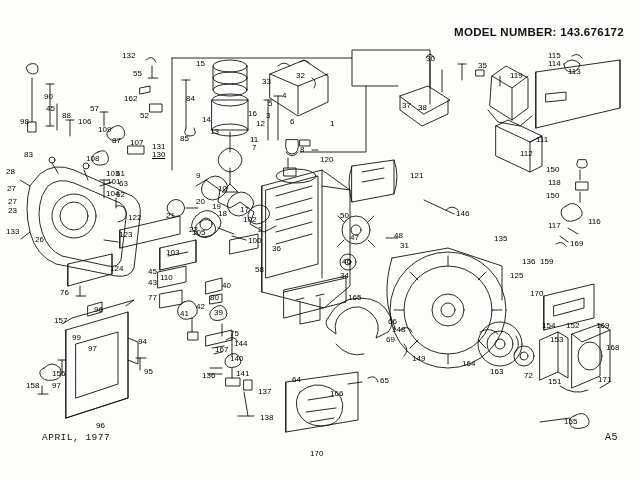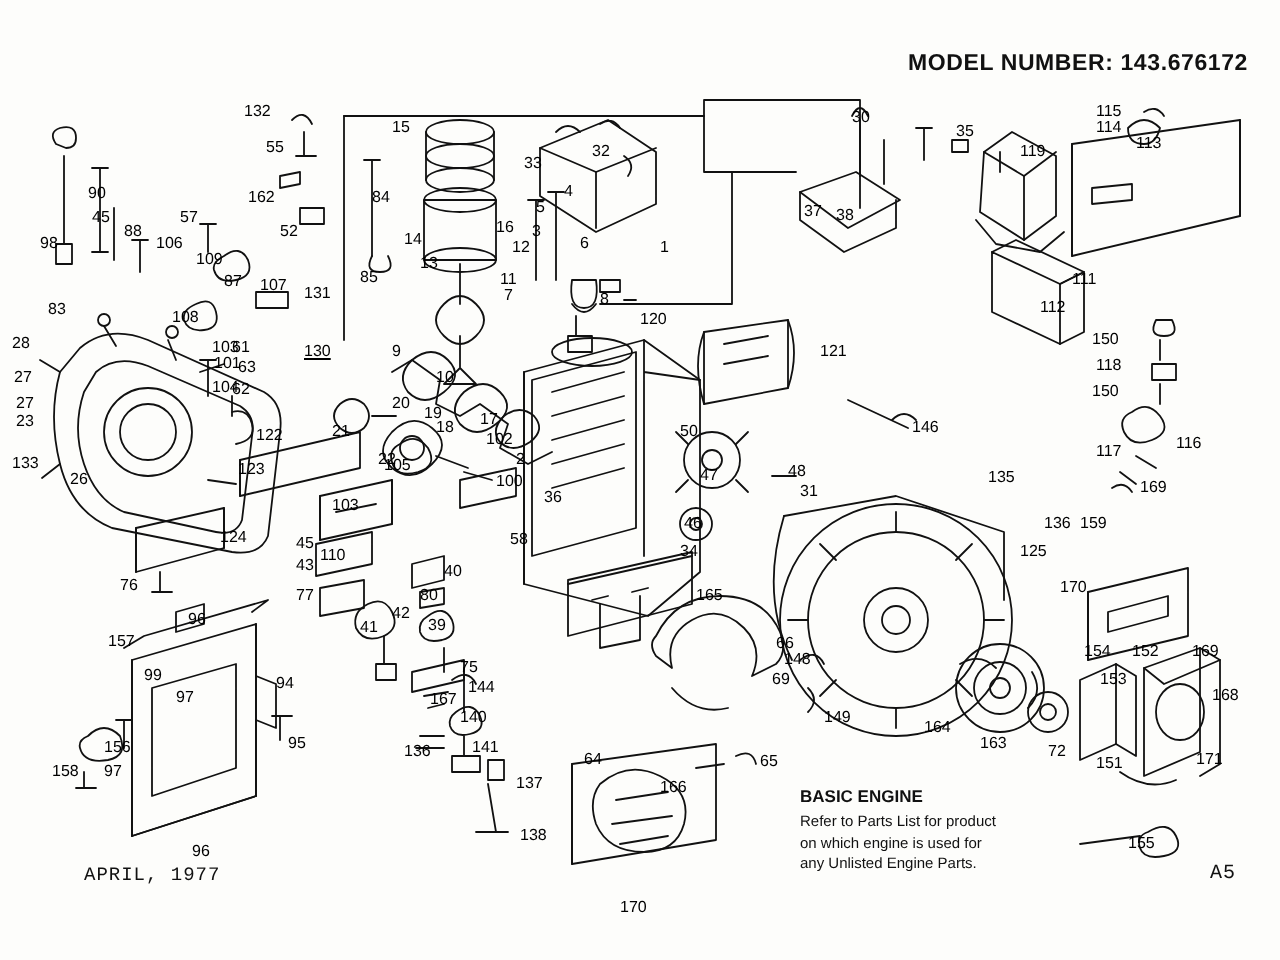--- a/index.html
+++ b/index.html
@@ -303,21 +303,21 @@
       <div class="callout" style="left: 120px; top: 70px; padding-left: 13px;">55</div>
       <div class="callout" style="left: 124px; top: 95px;">162</div>
       <div class="callout" style="left: 140px; top: 112px;">52</div>
       <div class="callout" style="left: 90px; top: 105px;">57</div>
       <div class="callout" style="left: 78px; top: 118px;">106</div>
       <div class="callout" style="left: 98px; top: 126px;">109</div>
       <div class="callout" style="left: 112px; top: 137px;">87</div>
       <div class="callout" style="left: 130px; top: 139px;">107</div>
       <div class="callout" style="left: 86px; top: 155px;">108</div>
       <div class="callout" style="left: 152px; top: 143px;">131</div>
-      <div class="callout" style="left: 152px; top: 172px; text-decoration: underline;">130</div>
+      <div class="callout" style="left: 152px; top: 151px; text-decoration: underline;">130</div>
       <div class="callout" style="left: 106px; top: 170px;">103</div>
       <div class="callout" style="left: 107px; top: 178px;">101</div>
       <div class="callout" style="left: 106px; top: 190px;">104</div>
       <div class="callout" style="left: 116px; top: 170px;">61</div>
       <div class="callout" style="left: 119px; top: 180px;">63</div>
       <div class="callout" style="left: 116px; top: 191px;">62</div>
       <div class="callout" style="left: 24px; top: 151px;">83</div>
       <div class="callout" style="left: 6px; top: 168px;">28</div>
       <div class="callout" style="left: 7px; top: 185px;">27</div>
       <div class="callout" style="left: 8px; top: 198px;">27</div>
@@ -436,23 +436,17 @@
       <div class="callout" style="left: 292px; top: 376px;">64</div>
       <div class="callout" style="left: 380px; top: 377px;">65</div>
       <div class="callout" style="left: 310px; top: 450px;">170</div>
       <div class="callout" style="left: 330px; top: 390px;">166</div>
       <div class="callout" style="left: 20px; top: 118px;">98</div>
       <div class="callout" style="left: 44px; top: 93px;">90</div>
       <div class="callout" style="left: 46px; top: 105px;">45</div>
       <div class="callout" style="left: 62px; top: 112px;">88</div>
     </div>
 
-  <div class="note-box">
-    <span class="note-title">BASIC ENGINE</span>
-    <span class="note-line">Refer to Parts List for product</span>
-    <span class="note-line">on which engine is used for</span>
-    <span class="note-line">any Unlisted Engine Parts.</span>
-  </div>
 
   <div class="date-label">APRIL, 1977</div>
   <div class="corner-code">A5</div>
 
 </div>
 
 </body></html>

